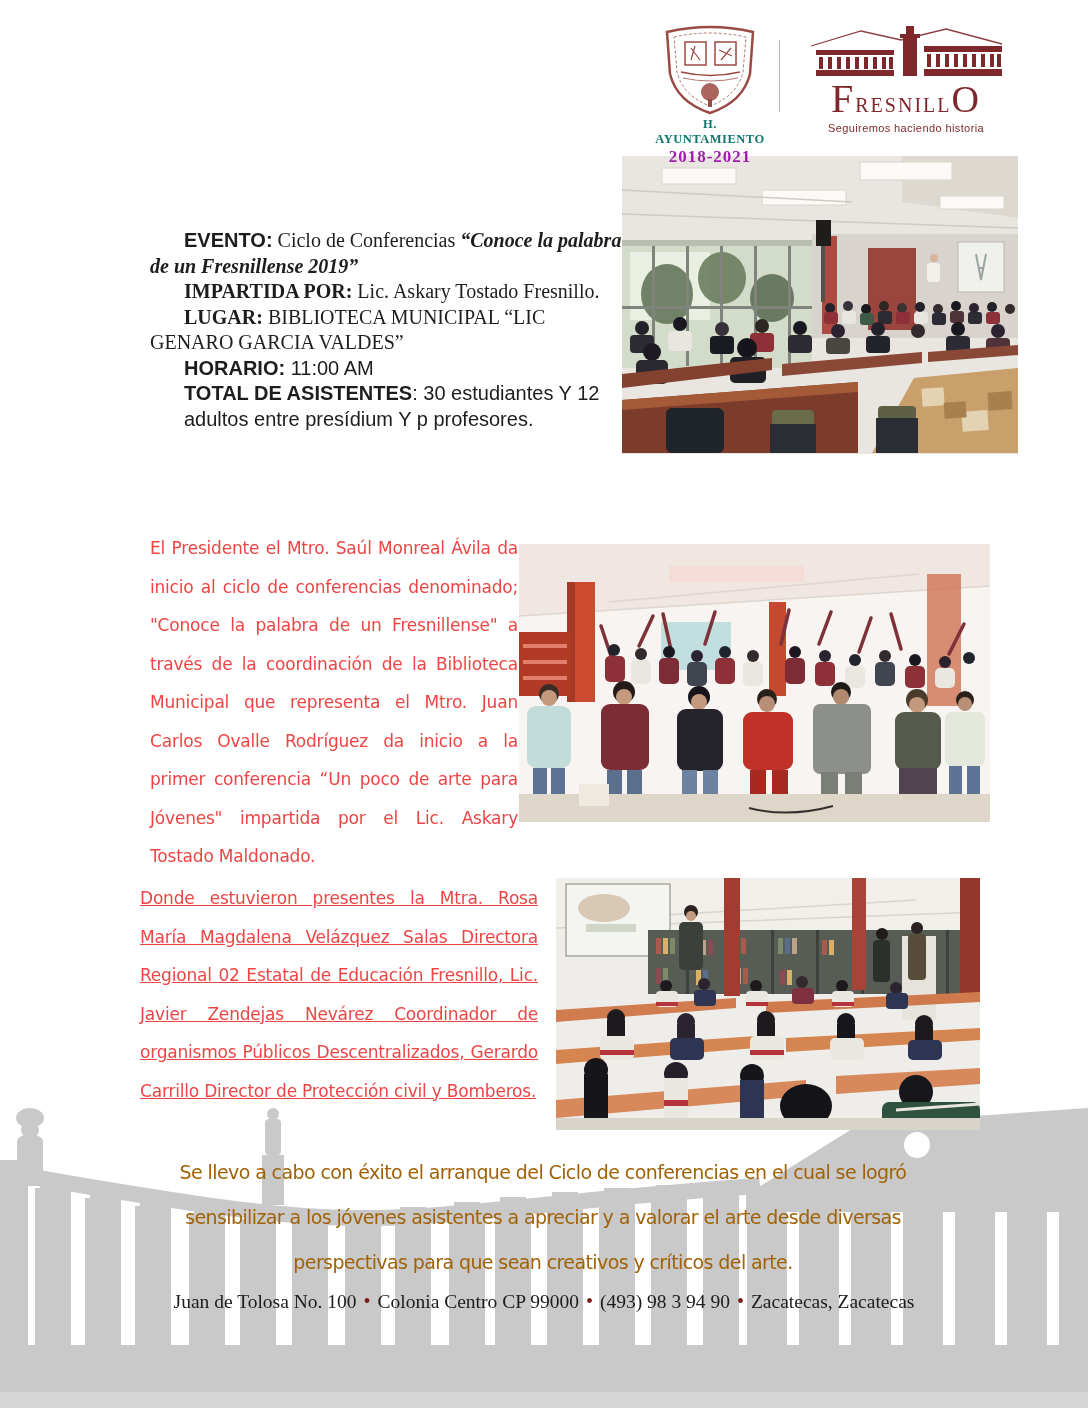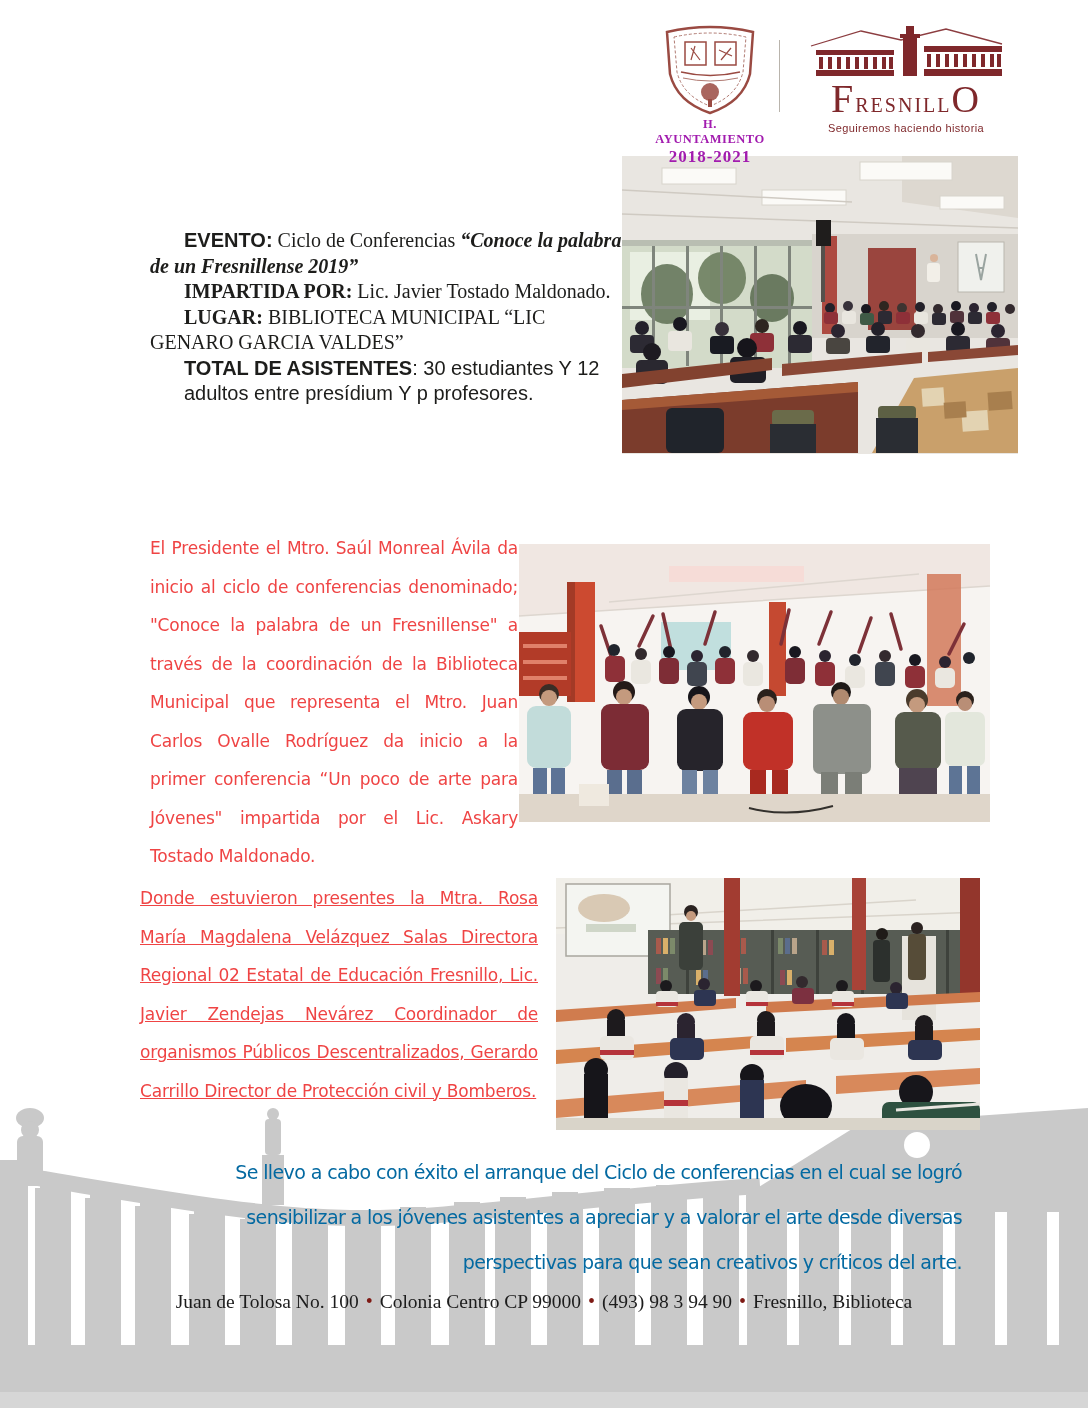--- a/index.html
+++ b/index.html
@@ -5,21 +5,21 @@
   html,body{margin:0;padding:0;background:#ffffff;}
   .page{position:relative;width:1088px;height:1408px;background:#fff;overflow:hidden;
         font-family:"Liberation Sans",sans-serif;margin:0 auto;}
   .abs{position:absolute;}
 
   
   .watermark{left:0;top:1100px;width:1088px;height:308px;z-index:0;}
 
   
   .crest-wrap{left:648px;top:20px;width:124px;text-align:center;z-index:3;}
-  .crest-cap1{font:bold 12.5px "Liberation Serif",serif;color:#a21caf;letter-spacing:.5px;margin-top:1px;}
+  .crest-cap1{font:bold 12.5px "Liberation Serif",serif;color:#0f766e;letter-spacing:.5px;margin-top:1px;}
   .crest-cap2{font:bold 17px "Liberation Serif",serif;color:#a21caf;letter-spacing:1px;}
   .logo-divider{left:779px;top:40px;height:72px;width:0;border-left:1.5px solid #b9b4ac;z-index:3;}
   .brand-wrap{left:800px;top:26px;width:212px;text-align:center;z-index:3;color:#7f282b;}
   .brand-line{line-height:34px;white-space:nowrap;font-family:"Liberation Serif",serif;letter-spacing:2px;}
   .brand-f{font-size:40px;} .brand-mid{font-size:20px;} .brand-o{font-size:38px;}
   .brand-tag{font:11px "Liberation Sans",sans-serif;color:#7f282b;letter-spacing:.4px;margin-top:-2px;}
 
   
   .banner{left:276px;top:177px;background:#8e1511;color:#fff;z-index:3;
           font:bold 19px/28px "Liberation Sans",sans-serif;padding:0 8px;letter-spacing:.2px;}
@@ -31,22 +31,22 @@
   .lb-serif{font-weight:bold;}
   .q-serif{font-weight:bold;font-style:italic;}
   .run-sans{font-family:"Liberation Sans",sans-serif;}
   .event-block p.total-line{text-indent:0;padding-left:34px;font-family:"Liberation Sans",sans-serif;}
 
   
   .body-para{font:17px/38.5px "DejaVu Sans",sans-serif;letter-spacing:-.2px;color:#ef4444;
              text-align:justify;z-index:3;}
   .para1{left:150px;top:529px;width:368px;}
   .para2{left:140px;top:879px;width:398px;text-decoration:underline;}
-  .para3{left:152px;top:1150px;width:810px;font:19px/45px "DejaVu Sans",sans-serif;
-         letter-spacing:-.6px;text-align:right;z-index:3;color:#0369a1;}
+  .para3{left:138px;top:1150px;width:810px;font:19px/45px "DejaVu Sans",sans-serif;
+         letter-spacing:-.6px;text-align:center;z-index:3;color:#a16207;}
 
   
   .photo{z-index:2;overflow:hidden;background:#ddd;}
   .photo svg{display:block;}
   .photo1{left:622px;top:156px;width:396px;height:298px;}
   .photo2{left:519px;top:544px;width:471px;height:278px;}
   .photo3{left:556px;top:878px;width:424px;height:252px;}
 
   
   .footer{left:0;top:1290px;width:1088px;text-align:center;z-index:3;
@@ -169,22 +169,23 @@
         <rect x="100" y="0" width="8" height="8"></rect>
       </g>
     </svg>
     <div class="brand-line"><span class="brand-f">F</span><span class="brand-mid">RESNILL</span><span class="brand-o">O</span></div>
     <div class="brand-tag">Seguiremos haciendo historia</div>
   </div>
 
 
   <div class="abs event-block">
     <p><span class="lb-sans">EVENTO:</span><span> Ciclo de Conferencias </span><span class="q-serif">“Conoce la palabra de un Fresnillense 2019”</span></p>
-    <p><span class="lb-serif">IMPARTIDA POR: </span><span>Lic. Javier Tostado Maldonado.</span></p>
+    <p><span class="lb-serif">IMPARTIDA POR: </span><span>Lic. Askary Tostado Fresnillo.</span></p>
     <p><span class="lb-serif">LUGAR: </span><span>BIBLIOTECA MUNICIPAL “LIC GENARO GARCIA VALDES”</span></p>
+    <p><span class="lb-sans">HORARIO: </span><span class="run-sans">11:00  AM</span></p>
     <p class="total-line"><span class="lb-sans">TOTAL DE ASISTENTES</span><span>: 30 estudiantes Y 12 adultos entre presídium Y p profesores.</span></p>
   </div>
 
   <div class="abs photo photo1">
     <svg width="396" height="298" viewBox="0 0 396 298">
       <rect width="396" height="298" fill="#e9e6e1"></rect>
       <polygon points="280,0 396,0 396,62 280,46" fill="#ddd8d0"></polygon>
       <rect x="40" y="12" width="74" height="16" fill="#fbfaf7" stroke="#d8d4cc"></rect>
       <rect x="140" y="34" width="84" height="15" fill="#fbfaf7" stroke="#d8d4cc"></rect>
       <rect x="238" y="6" width="92" height="18" fill="#fbfaf7" stroke="#d8d4cc"></rect>
@@ -482,16 +483,16 @@
       <path d="M340,232 L424,226" stroke="#e8e6e0" stroke-width="3" fill="none"></path>
       <rect x="0" y="240" width="424" height="12" fill="#d9d4c9"></rect>
     </svg>
   </div>
 
   <div class="abs body-para para1">El Presidente el Mtro. Saúl Monreal Ávila da inicio al ciclo de conferencias denominado; "Conoce la palabra de un Fresnillense" a través de la coordinación de la Biblioteca Municipal que representa el Mtro. Juan Carlos Ovalle Rodríguez da inicio a la primer conferencia “Un poco de arte para Jóvenes" impartida por el Lic. Askary Tostado Maldonado.</div>
   <div class="abs body-para para2">Donde estuvieron presentes la Mtra. Rosa María Magdalena Velázquez Salas Directora Regional 02 Estatal de Educación Fresnillo, Lic. Javier Zendejas Nevárez Coordinador de organismos Públicos Descentralizados, Gerardo Carrillo Director de Protección civil y Bomberos.</div>
   <div class="abs para3">Se llevo a cabo con éxito el arranque del Ciclo de conferencias en el cual se logró sensibilizar a los jóvenes asistentes a apreciar y a valorar el arte desde diversas perspectivas para que sean  creativos  y críticos del arte.</div>
 
   <div class="abs footer">
-    <span>Juan de Tolosa No. 100</span><span class="dot">•</span><span>Colonia Centro  CP 99000</span><span class="dot">•</span><span>(493) 98 3 94 90</span><span class="dot">•</span><span>Fresnillo, Biblioteca</span>
+    <span>Juan de Tolosa No. 100</span><span class="dot">•</span><span>Colonia Centro  CP 99000</span><span class="dot">•</span><span>(493) 98 3 94 90</span><span class="dot">•</span><span>Zacatecas, Zacatecas</span>
   </div>
 
 </div>
 
 </body></html>

